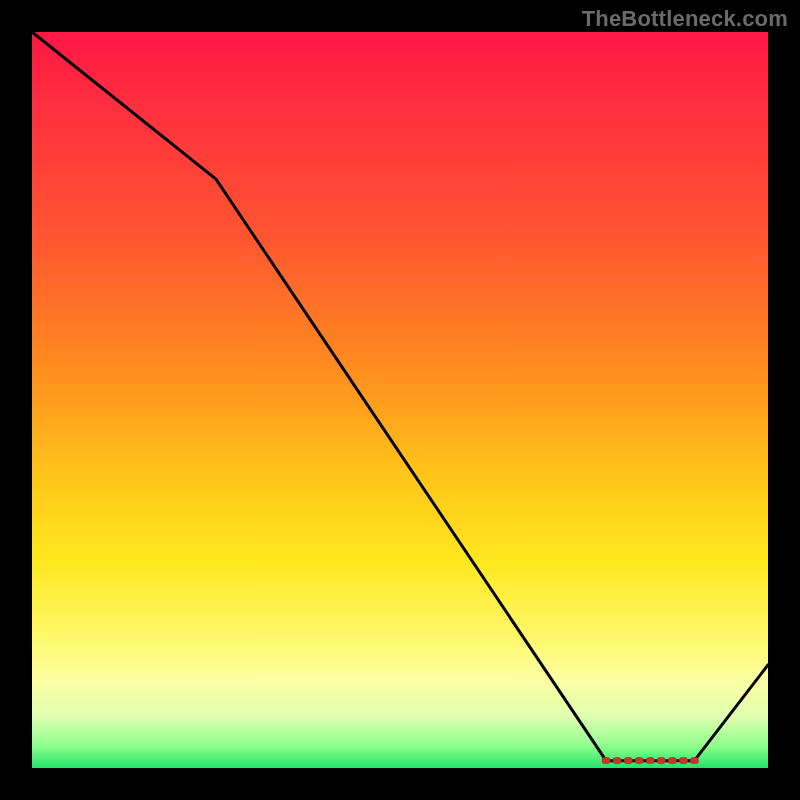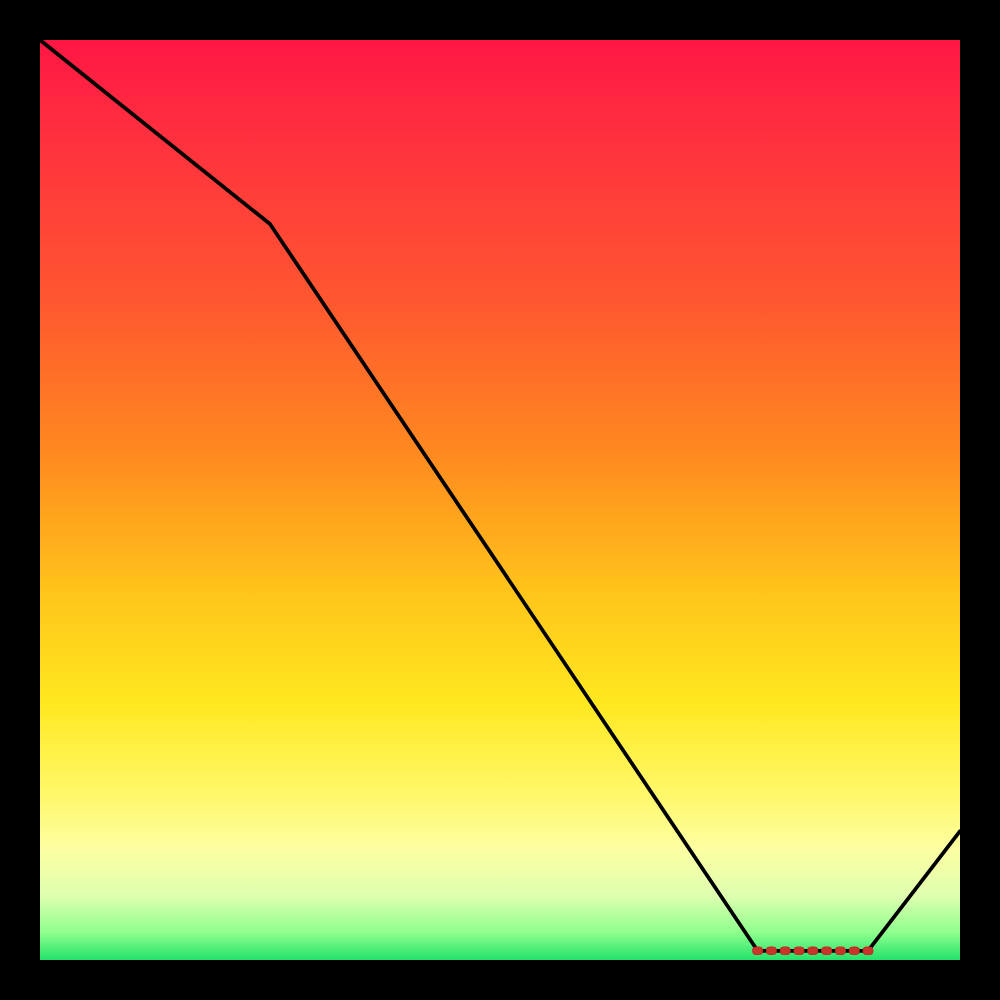--- a/index.html
+++ b/index.html
@@ -56,20 +56,21 @@
     top: 0;
     width: 736px;
     height: 736px;
     overflow: visible;
   }
 </style>
 </head>
 <body>
 <div class="frame">
 
+  <div class="watermark">TheBottleneck.com</div>
 
   <div class="plot-area">
     <svg class="overlay" viewBox="0 0 736 736" preserveAspectRatio="none">
 
       <path id="main-curve" fill="none" stroke="#000000" stroke-width="3" stroke-linejoin="round" stroke-linecap="round" d="M 0,0 Q 101.2,80.95999999999998 184,147.19999999999996 L 574.08,728.64 L 662.4,728.64 L 736,632.96"></path>
 
       <g id="markers">
           <rect x="570.1" y="725.6" width="8" height="6" rx="2.5" ry="2.5" fill="#c9342b" stroke="#bf2d24" stroke-width="0.8"></rect>
           <rect x="581.1" y="725.6" width="8" height="6" rx="2.5" ry="2.5" fill="#c9342b" stroke="#bf2d24" stroke-width="0.8"></rect>
           <rect x="592.2" y="725.6" width="8" height="6" rx="2.5" ry="2.5" fill="#c9342b" stroke="#bf2d24" stroke-width="0.8"></rect>

